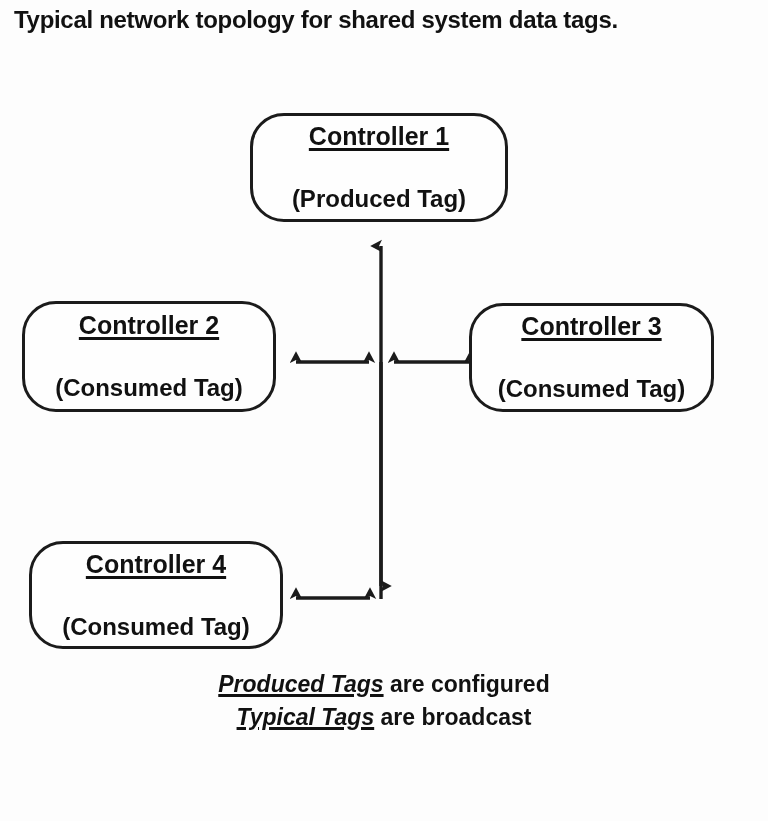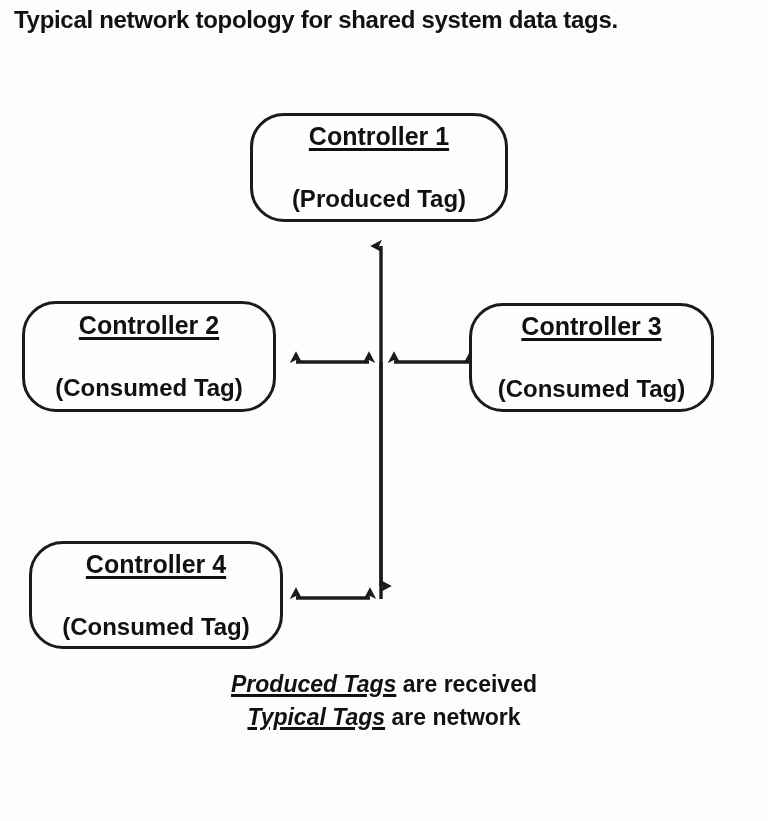--- a/index.html
+++ b/index.html
@@ -165,17 +165,17 @@
     <div class="node-title">Controller 3</div>
     <div class="node-sub">(Consumed Tag)</div>
   </div>
 
   <div class="node" id="node-c4">
     <div class="node-title">Controller 4</div>
     <div class="node-sub">(Consumed Tag)</div>
   </div>
 
   <div class="caption">
-    <div class="cap-line"><span class="emph">Produced Tags</span><span> are received</span></div>
-    <div class="cap-line"><span class="emph">Typical Tags</span><span> are network</span></div>
+    <div class="cap-line"><span class="emph">Produced Tags</span><span> are configured</span></div>
+    <div class="cap-line"><span class="emph">Typical Tags</span><span> are broadcast</span></div>
   </div>
 
 </div>
 
 </body></html>

